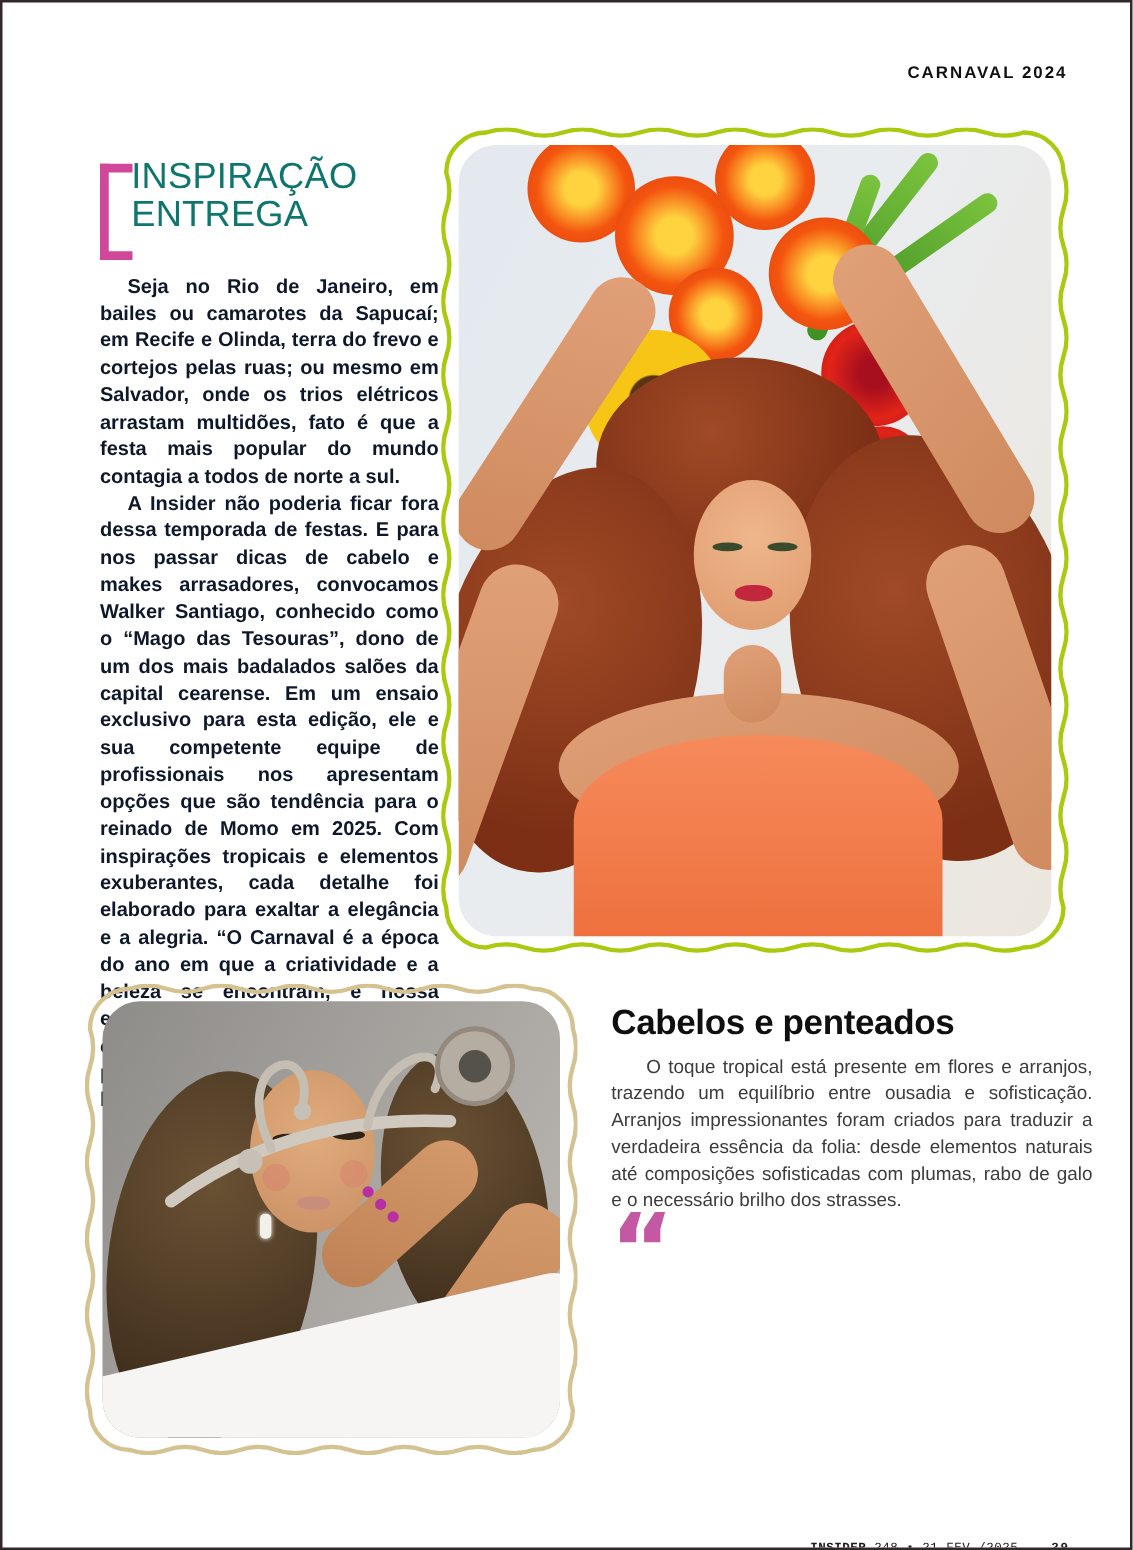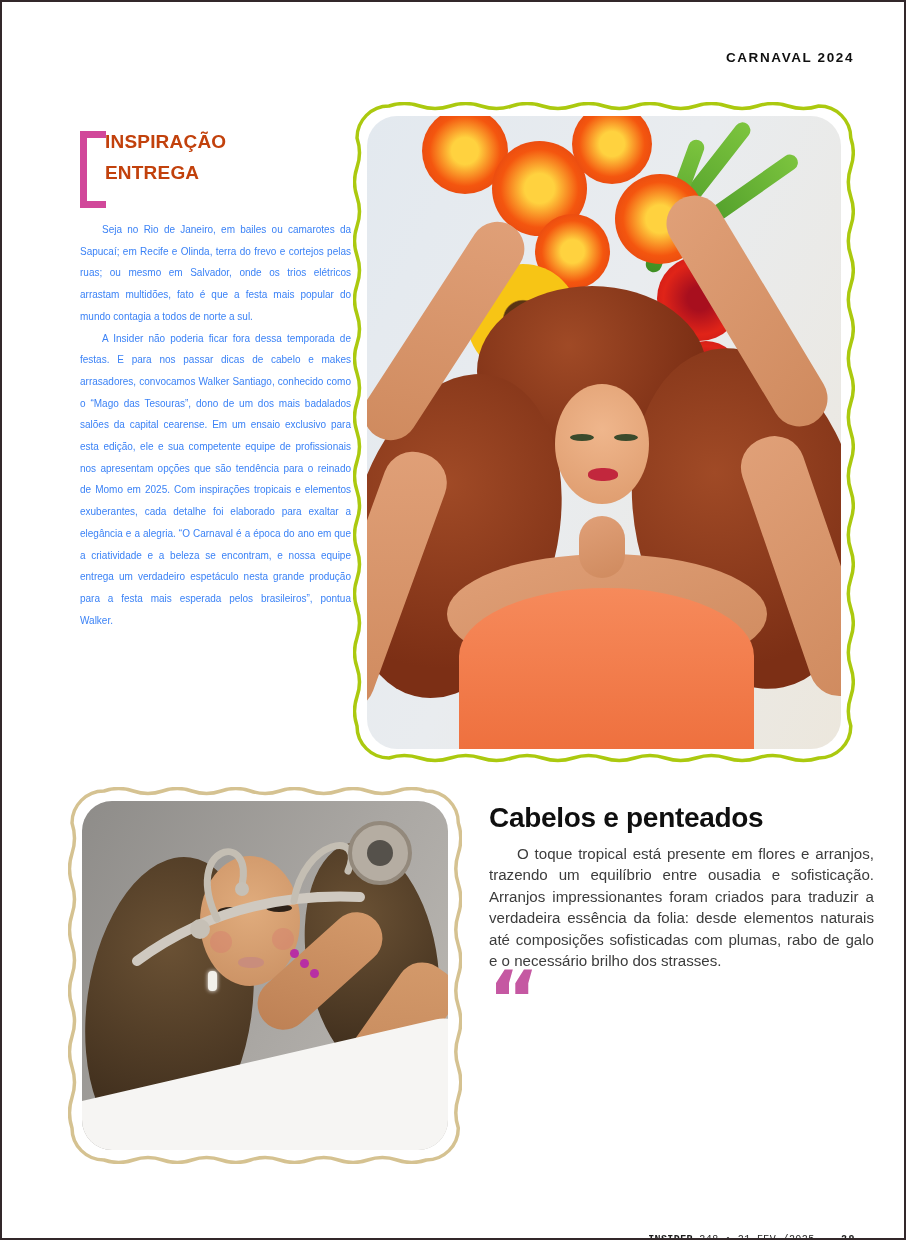--- a/index.html
+++ b/index.html
@@ -20,27 +20,27 @@
   .footer b{font-weight:bold;}
   .footer .pageno{font-weight:bold;margin-left:20px;letter-spacing:1.5px;}
   
   .title-block{position:absolute;left:78px;top:124px;width:272px;}
   .bracket{
     position:absolute;left:0;top:5px;width:26px;height:77px;
     border-left:7px solid #d1489a;border-top:7px solid #d1489a;border-bottom:7px solid #d1489a;
     box-sizing:border-box;
   }
   .title{
-    margin:0 0 0 25px;color:#c2410c;font-weight:bold;
-    font-size:19px;line-height:31px;letter-spacing:.2px;
+    margin:0 0 0 25px;color:#0f766e;font-weight:normal;
+    font-size:29px;line-height:31px;letter-spacing:.2px;
   }
   
   .body-col{
     position:absolute;left:78px;top:217px;width:271px;
-    font-size:10px;line-height:21.7px;color:#3b82f6;text-align:justify;
+    font-size:16px;line-height:21.7px;color:#0f172a;text-align:justify;font-weight:bold;
   }
   .body-col p{margin:0;text-indent:22px;}
   
   .wavy-frame{position:absolute;}
   .wavy-frame svg{position:absolute;left:0;top:0;}
   .photo{position:absolute;inset:14px;border-radius:30px;overflow:hidden;}
   .frame-top{left:351px;top:100px;width:502px;height:661px;}
   .frame-bottom{left:66px;top:785px;width:394px;height:377px;}
   .photo-top{background:linear-gradient(115deg,#e3e9ef 0%,#e9ecef 45%,#ece7dd 100%);}
   .photo-bottom{background:linear-gradient(120deg,#8e8c89 0%,#aaa7a3 55%,#bdbab5 100%);}

